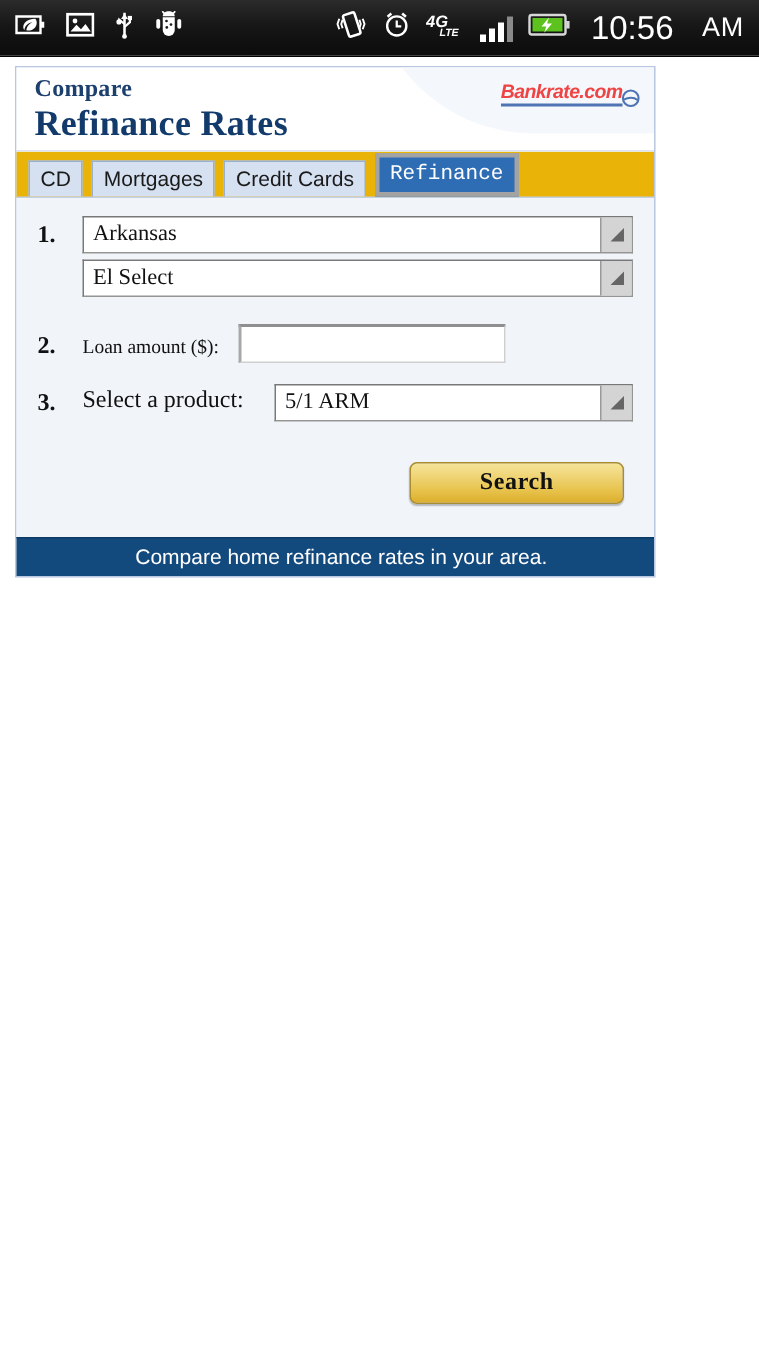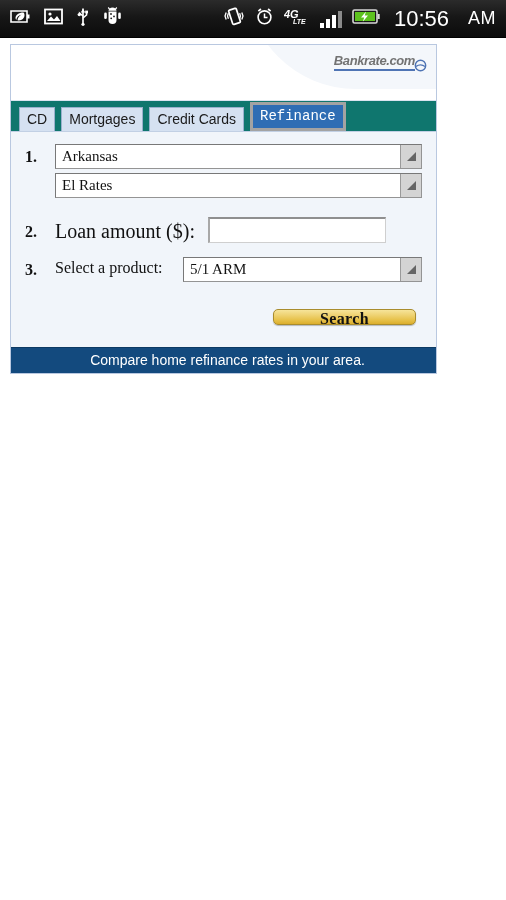--- a/index.html
+++ b/index.html
@@ -104,33 +104,33 @@
     top: 8px;
     z-index: 3;
     display: flex;
     align-items: flex-end;
   }
   .brand-text {
     font-family: "Liberation Sans", sans-serif;
     font-size: 13px;
     font-weight: bold;
     font-style: italic;
-    color: #737373;
+    color: #ef4444;
     letter-spacing: -0.4px;
     border-bottom: 2px solid #4f74b4;
     padding-bottom: 1px;
   }
 
   
   .tabs {
     display: flex;
     align-items: flex-end;
     gap: 6px;
     padding: 6px 8px 0 8px;
-    background: #0f766e;
+    background: #eab308;
     border-bottom: 1px solid #c2d0e4;
     height: 31px;
   }
   .tab {
     font-family: "Liberation Sans", sans-serif;
     font-size: 14px;
     color: #1a1a1a;
     background: #d5e1f1;
     border: 1px solid #9ab0cd;
     border-bottom: none;
@@ -157,21 +157,21 @@
     font-family: "Liberation Serif", serif;
     font-size: 16px;
     font-weight: bold;
     color: #111;
     width: 30px;
     flex: 0 0 30px;
     padding-top: 4px;
   }
   .step-label {
     font-family: "Liberation Serif", serif;
-    font-size: 20px;
+    font-size: 13px;
     color: #111;
     padding-top: 4px;
   }
   .fields { flex: 1; }
 
   .select {
     position: relative;
     width: 100%;
     height: 25px;
     background: #ffffff;
@@ -227,21 +227,21 @@
     font-size: 16px;
     color: #111;
     line-height: 19px;
     padding-top: 1px;
   }
   .prod-select { width: 248px; height: 25px; margin-bottom: 0; }
 
   .btn-row { display: flex; justify-content: flex-end; padding: 18px 6px 6px 0; }
   .search-btn {
     width: 143px;
-    height: 16px;
+    height: 28px;
     border: 1px solid #a98c2d;
     border-radius: 5px;
     background: linear-gradient(to bottom, #f6e49a 0%, #eed271 38%, #e7c24b 70%, #dcae2c 100%);
     font-family: "Liberation Serif", serif;
     font-size: 16px;
     font-weight: bold;
     color: #111;
     cursor: pointer;
     box-shadow: 0 1px 1px rgba(0,0,0,.25);
     letter-spacing: .4px;
@@ -342,20 +342,24 @@
     <span class="sb-clock">10:56</span>
     <span class="sb-ampm">AM</span>
   </div>
 </div>
 
 <div class="page">
 
   <div class="card">
 
     <div class="card-header">
+      <div class="hdr-text">
+        <div class="hdr-compare">Compare</div>
+        <div class="hdr-title">Refinance Rates</div>
+      </div>
       <div class="brand">
         <span class="brand-text">Bankrate.com</span>
         <svg width="13" height="13" viewBox="0 0 13 13" style="margin-left:-1px;margin-bottom:-1px;">
           <circle cx="6.5" cy="6.5" r="5.2" fill="none" stroke="#4f74b4" stroke-width="1.4"></circle>
           <path d="M2 7.4c2.6-1.6 6.4-1.9 9 .2" stroke="#4f74b4" stroke-width="1.3" fill="none"></path>
         </svg>
       </div>
     </div>
 
     <div class="tabs">
@@ -370,21 +374,21 @@
       <div class="row">
         <div class="step-num">1.</div>
         <div class="fields">
           <div class="select">
             <span class="val">Arkansas</span>
             <span class="arrowbox">
               <span class="tri"></span>
             </span>
           </div>
           <div class="select">
-            <span class="val">El Rates</span>
+            <span class="val">El Select</span>
             <span class="arrowbox">
               <span class="tri"></span>
             </span>
           </div>
         </div>
       </div>
 
       <div class="row row-loan">
         <div class="step-num">2.</div>
         <div class="step-label loan-label">Loan amount ($):</div>

